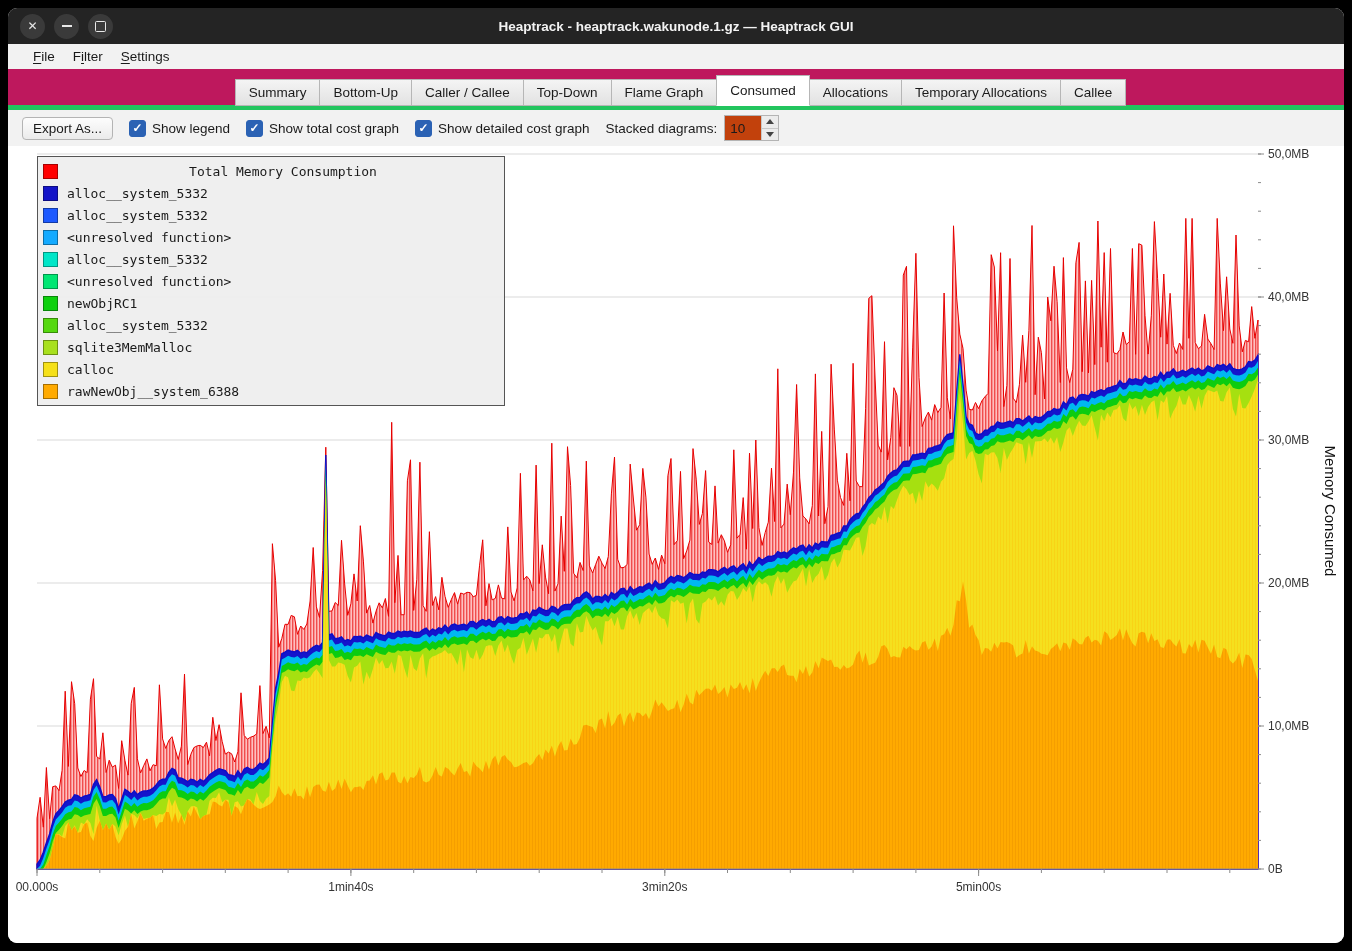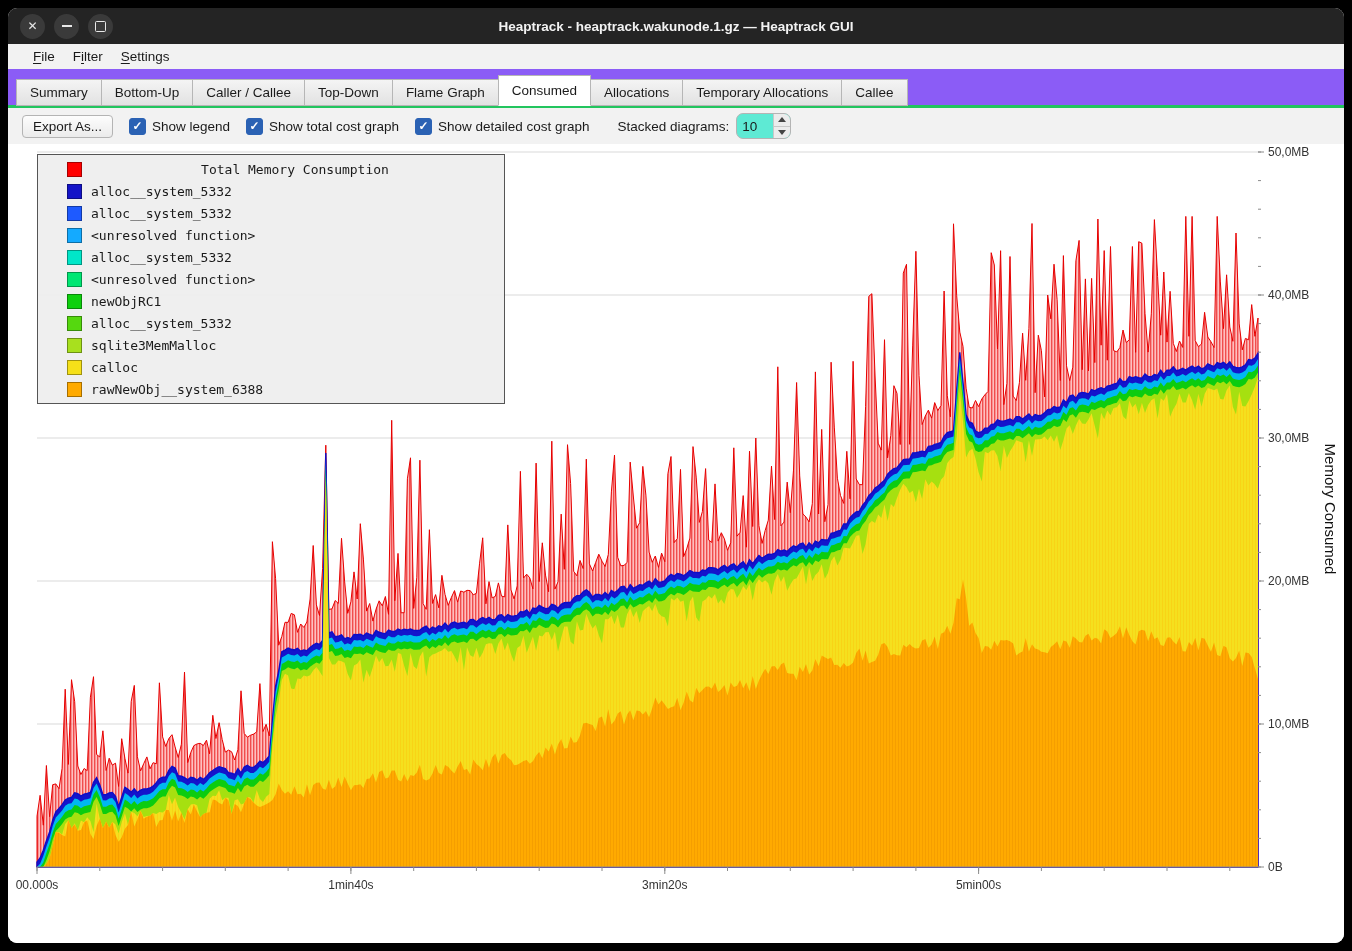--- a/index.html
+++ b/index.html
@@ -9,45 +9,45 @@
   .winbtns{display:flex;gap:9px;margin-left:12px;z-index:2;}
   .winbtn{width:25px;height:25px;border-radius:50%;background:#3a3a3a;display:flex;align-items:center;justify-content:center;color:#e8e8e8;font-size:12px;cursor:default;}
   .minglyph{width:10px;height:2px;background:#e8e8e8;display:block;}
   .maxglyph{width:9px;height:9px;border:1.5px solid #e8e8e8;border-radius:1.5px;display:block;}
   .wintitle{position:absolute;left:0;right:0;text-align:center;font-weight:bold;font-size:13.5px;color:#f2f2f2;}
   
   .menubar{height:25px;flex:0 0 25px;display:flex;align-items:center;padding-left:16px;background:#f2f2f2;font-size:13.5px;color:#1a1a1a;}
   .menu-item{padding:2px 9px;border-radius:3px;}
   .menu-item u{text-underline-offset:2px;}
   
-  .tabbar{height:33px;flex:0 0 33px;display:flex;align-items:flex-end;padding:3px 0 0 8px;background:#8b5cf6;border-bottom:3px solid #22c55e;font-size:13.5px;color:#1a1a1a;}
+  .tabbar{height:33px;flex:0 0 33px;display:flex;align-items:flex-end;padding:3px 0 0 8px;background:#be185d;border-bottom:5px solid #22c55e;font-size:13.5px;color:#1a1a1a;justify-content:center;}
   .tab{height:25px;line-height:25px;padding:0 13px;background:linear-gradient(#f4f4f4,#e2e2e2);border:1px solid #b6b6b6;border-bottom:1px solid #b6b6b6;margin-right:-1px;margin-bottom:-1px;white-space:nowrap;}
   .tab.active{background:#fff;height:29px;line-height:29px;border-bottom:1px solid #fff;z-index:2;position:relative;}
   
   .toolbar{height:36px;flex:0 0 36px;display:flex;align-items:center;gap:16px;padding:0 14px;background:#f2f2f2;font-size:13.5px;color:#1a1a1a;}
   .btn{background:linear-gradient(#fdfdfd,#ebebeb);border:1px solid #b4b4b4;border-radius:4px;padding:3px 10px;font-size:13.5px;color:#1a1a1a;}
   .check-group{display:flex;align-items:center;gap:6px;}
   .checkbox{width:17px;height:17px;border-radius:3px;border:1px solid #9a9a9a;background:#fff;display:flex;align-items:center;justify-content:center;box-sizing:border-box;}
   .check-group.checked .checkbox{background:#2b62b4;border-color:#2b62b4;}
   .checkmark{color:#fff;font-size:12px;font-weight:bold;display:none;line-height:1;}
   .check-group.checked .checkmark{display:block;}
-  .spin-wrap{display:flex;align-items:center;gap:7px;margin-left:12px;}
-  .spinbox{display:flex;border:1px solid #b4b4b4;border-radius:7px;background:#5eead4;height:24px;overflow:hidden;}
+  .spin-wrap{display:flex;align-items:center;gap:7px;}
+  .spinbox{display:flex;border:1px solid #b4b4b4;border-radius:0;background:#c2410c;height:24px;overflow:hidden;}
   .spin-value{width:26px;padding:0 5px;display:flex;align-items:center;font-size:13.5px;}
   .spin-btns{display:flex;flex-direction:column;border-left:1px solid #c8c8c8;width:16px;}
   .spin-up,.spin-down{flex:1;display:flex;align-items:center;justify-content:center;background:#ececec;}
   .spin-up{border-bottom:1px solid #c8c8c8;}
   .arr-up{width:0;height:0;border-left:4px solid transparent;border-right:4px solid transparent;border-bottom:5px solid #444;}
   .arr-down{width:0;height:0;border-left:4px solid transparent;border-right:4px solid transparent;border-top:5px solid #444;}
   
   .chart-area{flex:1;position:relative;background:#fff;overflow:hidden;}
   #plot-svg{position:absolute;left:29px;top:8px;overflow:visible;}
   #plot-svg text{font-family:"Liberation Sans",sans-serif;font-size:12px;fill:#333;}
   .legend{position:absolute;left:29px;top:10px;width:468px;background:rgba(238,238,238,0.92);border:1px solid #555;z-index:3;padding:3px 5px;font-family:"DejaVu Sans Mono",monospace;font-size:13px;color:#1a1a1a;box-sizing:border-box;}
-  .legend-row{display:flex;align-items:center;gap:9px;height:22px;margin-left:24px;}
+  .legend-row{display:flex;align-items:center;gap:9px;height:22px;}
   .swatch{width:15px;height:15px;flex:0 0 15px;border:1px solid rgba(0,0,0,0.35);box-sizing:border-box;}
   .legend-title{flex:1;text-align:center;}
   .xlabel{position:absolute;left:29px;top:765px;width:1221px;text-align:center;font-size:15px;color:#111;}
   .ylabel{position:absolute;right:5px;top:365px;transform:translateY(-50%);writing-mode:vertical-rl;font-size:15px;color:#111;}
 </style>
 </head>
 <body>
 
 <div class="window">
 

